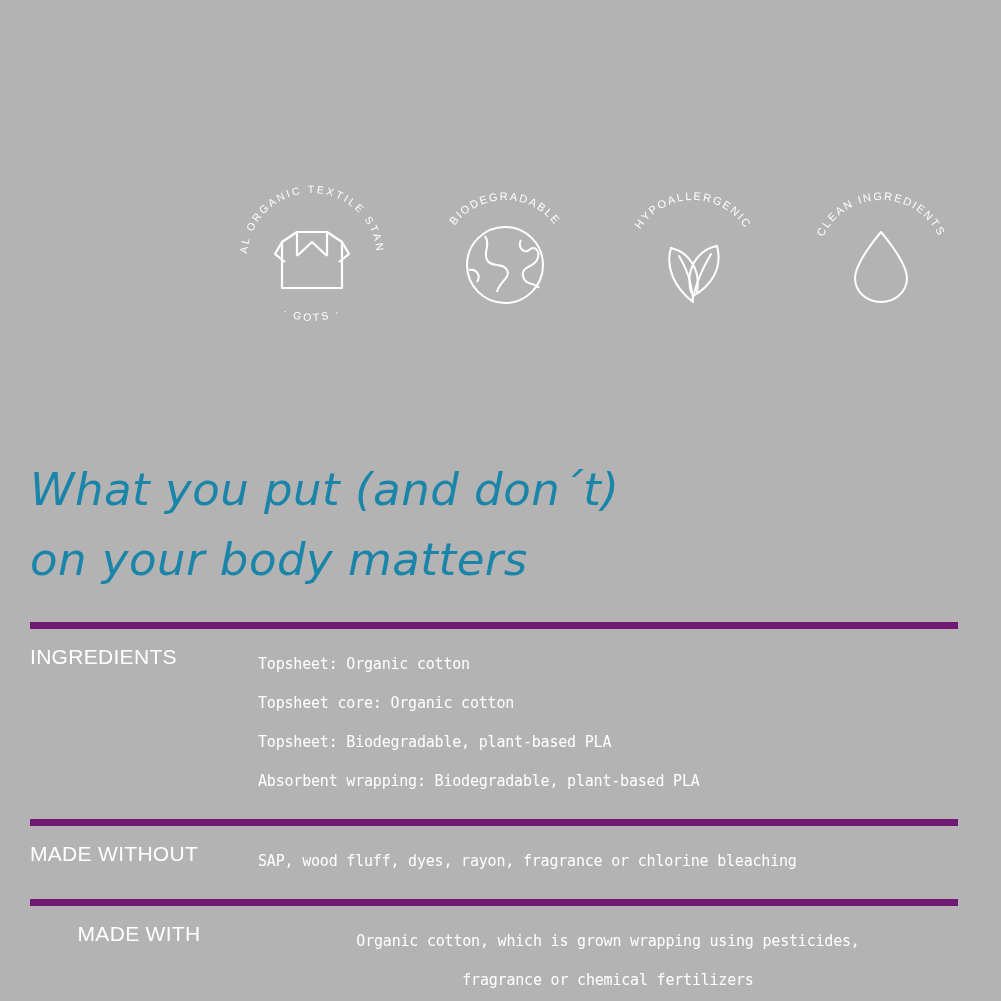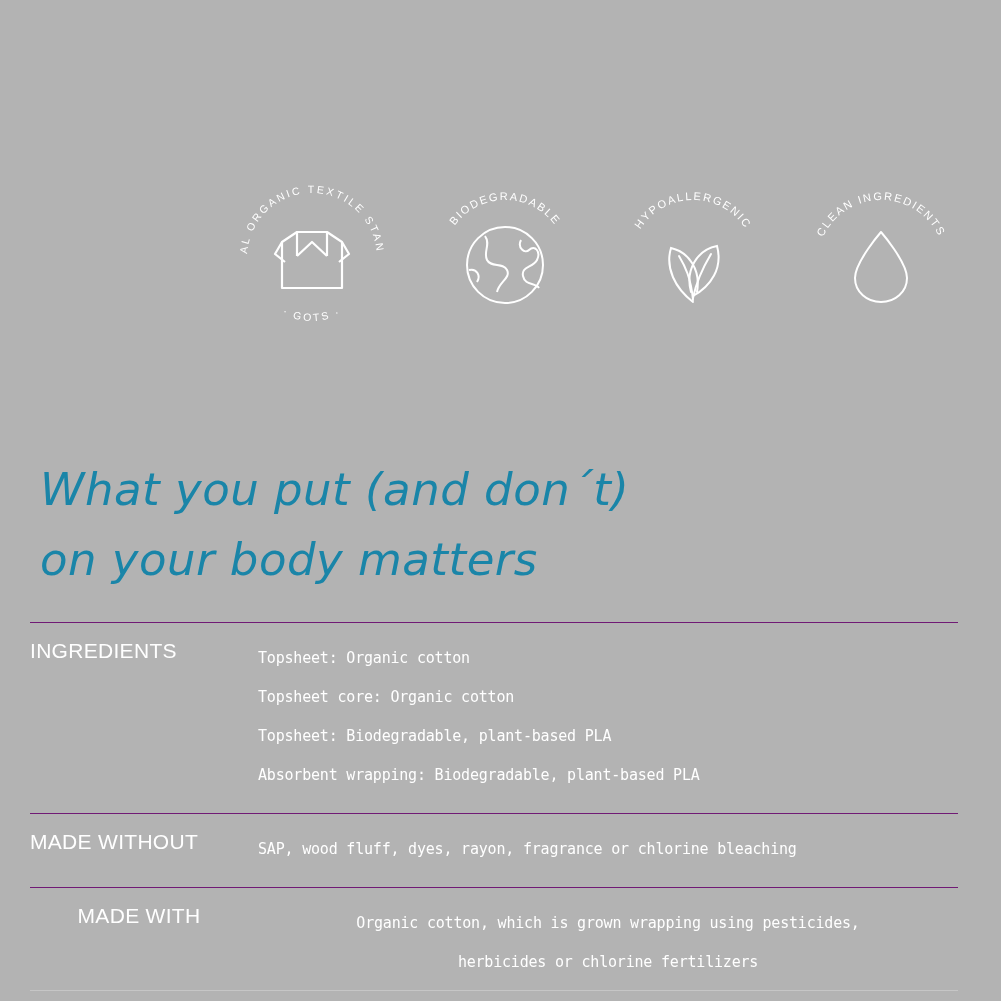--- a/index.html
+++ b/index.html
@@ -48,34 +48,33 @@
     left: 30px;
     top: 455px;
     color: #1a85a8;
     font-family: "DejaVu Sans", sans-serif;
     font-size: 45px;
     font-style: italic;
     font-weight: 400;
     line-height: 70px;
     letter-spacing: 0.5px;
     white-space: pre-line;
-    margin-left: 10px;
   }
 
   
   .info-table {
     position: absolute;
     left: 30px;
     top: 622px;
     width: 928px;
     border-collapse: collapse;
     color: #ffffff;
   }
   .info-table tr {
-    border-top: 1px solid #701a75;
+    border-top: 7px solid #701a75;
   }
   .info-table tr:last-child {
     border-bottom: 1px solid #c6c6c6;
   }
   .info-table td {
     vertical-align: top;
     padding: 16px 0 18px 0;
   }
   td.label {
     width: 218px;
@@ -194,19 +193,19 @@
       <tr>
         <td class="label">MADE WITHOUT</td>
         <td class="value">
           <span class="line">SAP, wood fluff, dyes, rayon, fragrance or chlorine bleaching</span>
         </td>
       </tr>
       <tr class="row-last">
         <td class="label">MADE WITH</td>
         <td class="value">
           <span class="line">Organic cotton, which is grown wrapping using pesticides,</span>
-          <span class="line">herbicides or chlorine fertilizers</span>
+          <span class="line">fragrance or chemical fertilizers</span>
         </td>
       </tr>
     </tbody>
   </table>
 
 </div>
 
 </body></html>

